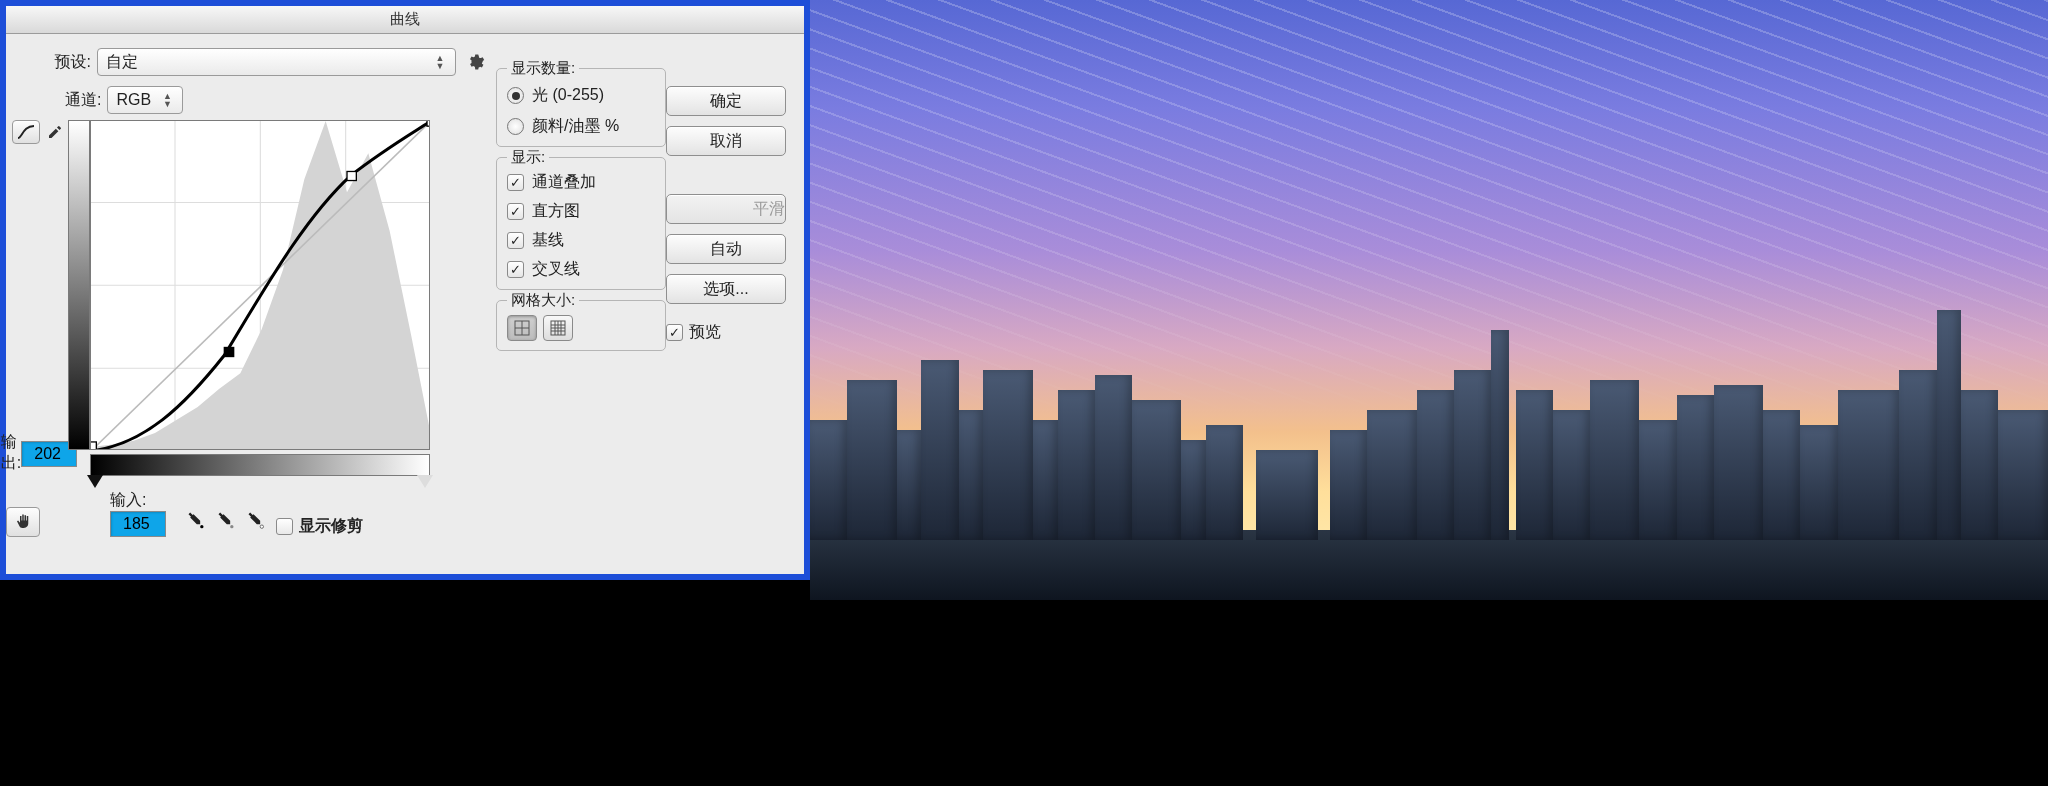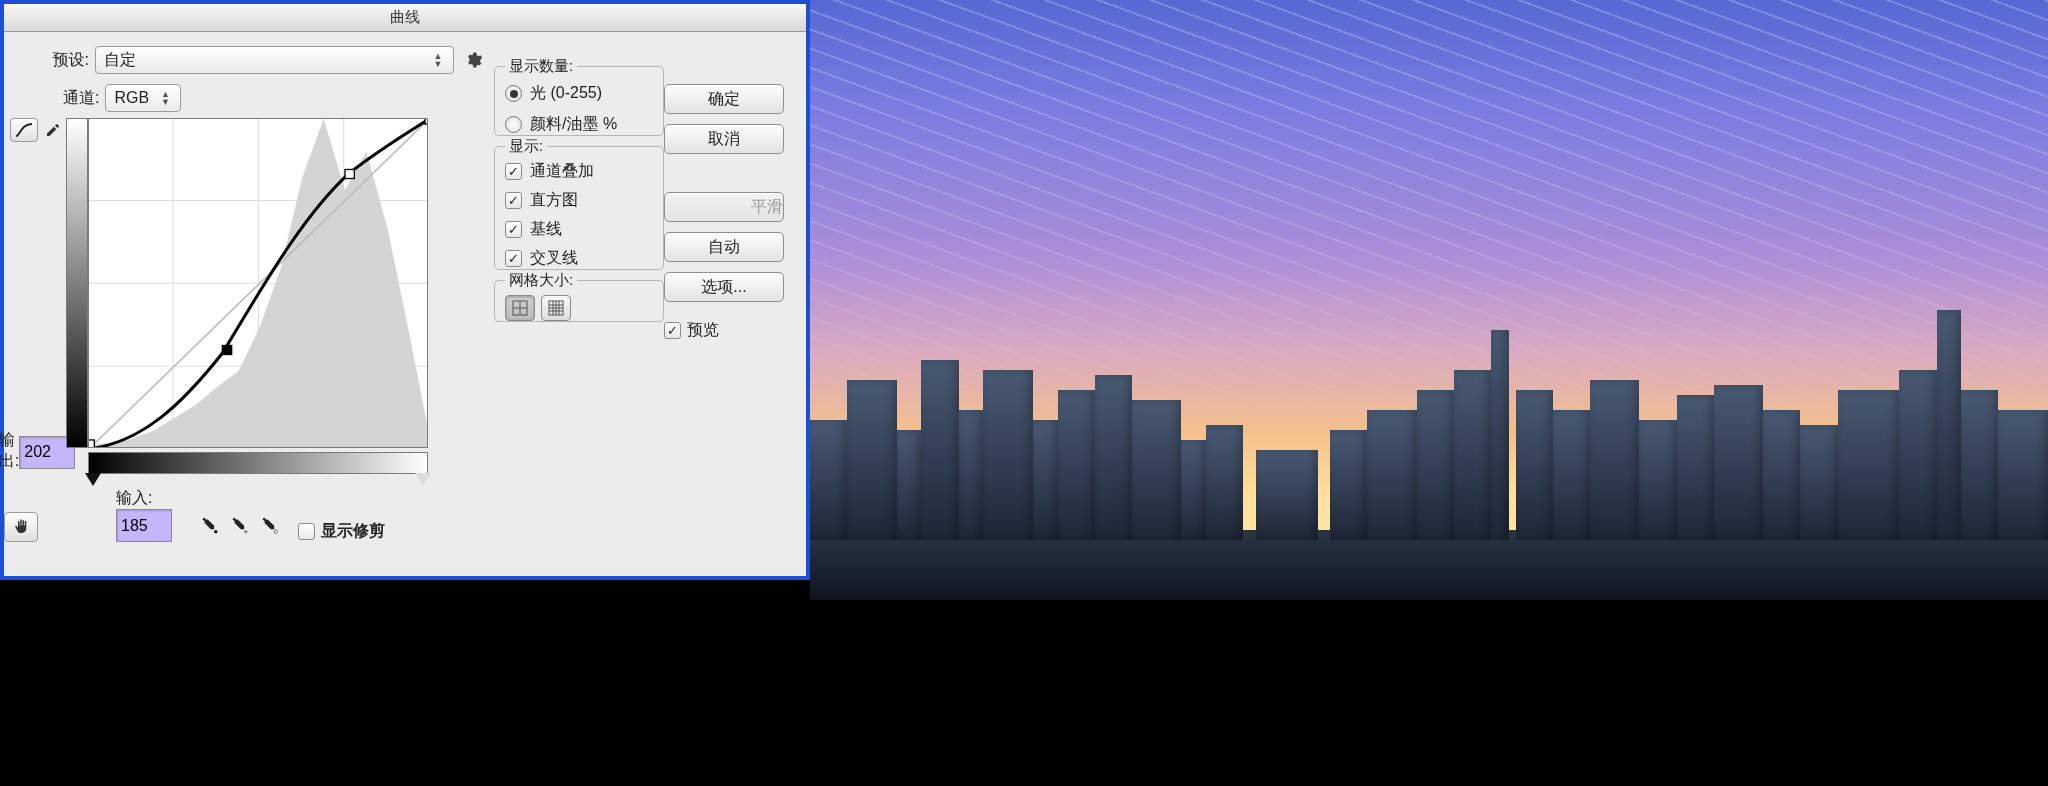--- a/index.html
+++ b/index.html
@@ -8,21 +8,21 @@
     height: 786px;
     display: flex;
     background: #000;
     overflow: hidden;
   }
   
   .dialog {
     width: 810px;
     height: 580px;
     background: #ececec;
-    border: 4px solid #1d4ed8;
+    border: 6px solid #1d4ed8;
     display: flex;
     flex-direction: column;
     box-shadow: 0 0 4px rgba(0,0,0,.3);
   }
   .titlebar {
     height: 28px;
     background: linear-gradient(#f7f7f7,#d9d9d9);
     border-bottom: 1px solid #9b9b9b;
     display: flex;
     align-items: center;
@@ -83,24 +83,24 @@
     border:1px solid #9a9a9a;
     border-radius:4px;
     display:flex; align-items:center; justify-content:center;
     margin-bottom:4px;
     box-shadow:inset 0 1px 0 #fff;
   }
   .tools-col .spacer { flex:1; }
   .output-group { display:flex; flex-direction:row; align-items:center;}
   .output-group .lbl { font-size:16px; margin-bottom:2px; }
   .num-input {
-    width:56px; height:33px;
-    background:#c4b5fd; border:1px solid #8a8a8a;
+    width:56px; height:26px;
+    background:#0ea5e9; border:1px solid #8a8a8a;
     font-size:16px;
-    padding:1px 4px;
+    padding:1px 12px;
     box-shadow:inset 1px 1px 2px rgba(0,0,0,.15);
   }
   .graph-wrap { display:flex; flex-direction:column; }
   .graph-frame { display:flex; }
   .vgrad {
     width:22px; height:330px;
     background:linear-gradient(to bottom,#fff 0%,#000 100%);
     border:1px solid #7a7a7a;
   }
   .graph {
@@ -124,21 +124,21 @@
     width:0; height:0;
     border-left:8px solid transparent;
     border-right:8px solid transparent;
   }
   .slider-black { border-top:13px solid #111; left:-4px; }
   .slider-white { border-top:13px solid #ddd; right:-4px; }
   .bottom-row {
     display:flex;
     align-items:flex-end;
     margin-top:14px;
-    gap:18px;
+    gap:10px;
   }
   .hand-btn {
     width:34px;height:30px;
     background:linear-gradient(#fdfdfd,#e0e0e0);
     border:1px solid #9a9a9a;
     border-radius:4px;
     display:flex;align-items:center;justify-content:center;
   }
   .input-group { display:flex; flex-direction:column; align-items:flex-start; margin-left:60px;}
   .eyedroppers { display:flex; gap:10px; align-items:center; margin-bottom:2px; margin-left:10px;}
@@ -148,21 +148,21 @@
     width:17px;height:17px;
     background:linear-gradient(#fff,#e8e8e8);
     border:1px solid #8a8a8a;
     border-radius:3px;
   }
   
   .col-mid { width:180px; padding-left:10px; }
   .group {
     border:1px solid #b5b5b5;
     border-radius:5px;
-    padding:6px 10px 0;
+    padding:6px 10px 9px;
     margin-bottom:10px;
     position:relative;
     background:#ececec;
   }
   .group-title {
     position:absolute; top:-10px; left:10px;
     background:#ececec;
     padding:0 4px;
     font-size:15px;
     color:#222;

